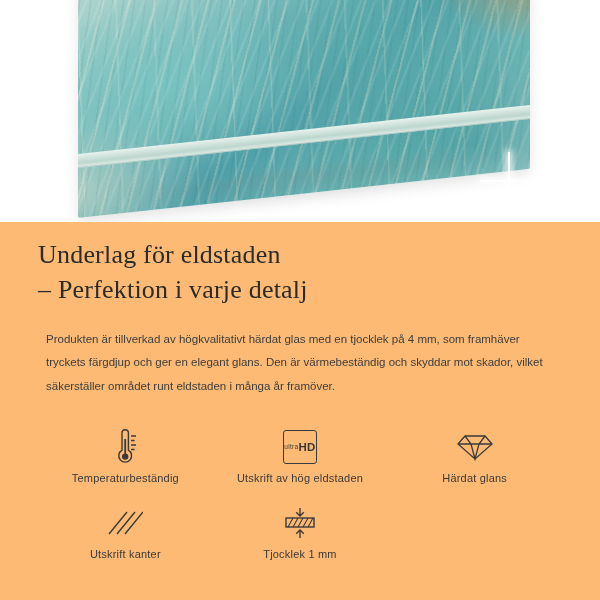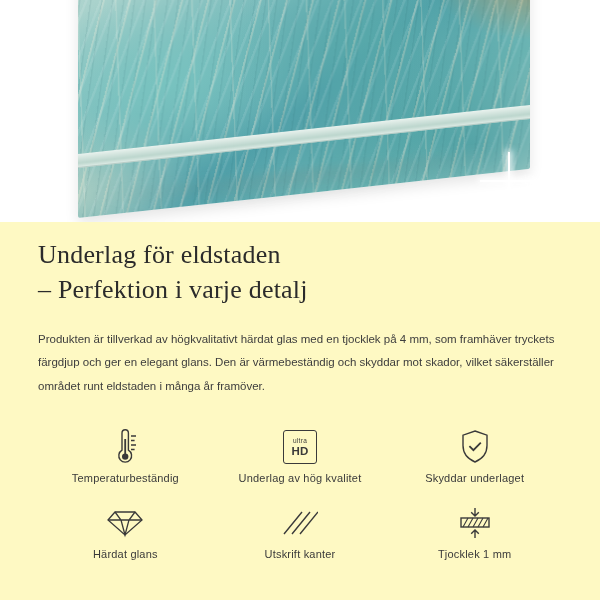--- a/index.html
+++ b/index.html
@@ -8,21 +8,21 @@
   }
   body {
     width: 600px; height: 600px;
     background: #ffffff;
     font-family: "Liberation Sans", sans-serif;
     overflow: hidden;
   }
   .page {
     position: relative;
     width: 600px; height: 600px;
-    background: #fef9c3;
+    background: #fdba74;
   }
 
   
   .hero {
     position: relative;
     width: 600px;
     height: 222px;
     overflow: hidden;
     background: #ffffff;
   }
@@ -119,21 +119,21 @@
     margin: 16px 0 0 0;
     font-family: "Liberation Serif", serif;
     font-weight: 400;
     font-size: 26px;
     line-height: 1.34;
     color: #2b2b2b;
     letter-spacing: 0.2px;
   }
   .headline .l2 { display: block; font-family: Liberation Serif, serif; }
   .body-copy {
-    margin: 20px 0 0 0;
+    margin: 20px 0 0 8px;
     font-size: 11.5px;
     line-height: 2.05;
     color: #3d3d3d;
     max-width: 524px;
   }
 
   
   .features {
     margin-top: 26px;
     display: grid;
@@ -158,21 +158,21 @@
     font-size: 11px;
     color: #3a3a3a;
     text-align: center;
     letter-spacing: 0.2px;
   }
   .hd-badge {
     width: 34px; height: 34px;
     border: 1.4px solid #3a3a3a;
     border-radius: 3px;
     display: flex;
-    flex-direction: column;
+    flex-direction: row;
     align-items: center;
     justify-content: center;
     line-height: 1.05;
   }
   .hd-badge .t1 { font-size: 6.5px; letter-spacing: 0.3px; }
   .hd-badge .t2 { font-size: 11.5px; font-weight: bold; letter-spacing: 0.3px; }
 </style>
 </head>
 <body>
 
@@ -211,32 +211,23 @@
         <div class="feature-label">Temperaturbeständig</div>
       </div>
 
       <div class="feature">
         <div class="feature-icon">
           <div class="hd-badge">
             <span class="t1">ultra</span>
             <span class="t2">HD</span>
           </div>
         </div>
-        <div class="feature-label">Underlag av hög kvalitet</div>
-      </div>
-
-      <div class="feature">
-        <div class="feature-icon">
-          <svg width="34" height="40" viewBox="0 0 34 40" fill="none" stroke="#3a3a3a" stroke-width="1.4">
-            <path d="M17 4l12 4.2v10.4c0 8-5.2 13.6-12 16.4-6.8-2.8-12-8.4-12-16.4V8.2z"></path>
-            <path d="M11.4 19.2l4 4 7.4-7.6" stroke-width="1.8"></path>
-          </svg>
-        </div>
-        <div class="feature-label">Skyddar underlaget</div>
-      </div>
+        <div class="feature-label">Utskrift av hög eldstaden</div>
+      </div>
+
 
       <div class="feature">
         <div class="feature-icon">
           <svg width="38" height="34" viewBox="0 0 38 34" fill="none" stroke="#3a3a3a" stroke-width="1.3">
             <path d="M9 6h20l7 8-17 15L2 14z"></path>
             <path d="M2 14h34M9 6l6 8-6 0M29 6l-6 8 6 0M15 14l4 15 4-15z"></path>
           </svg>
         </div>
         <div class="feature-label">Härdat glans</div>
       </div>

